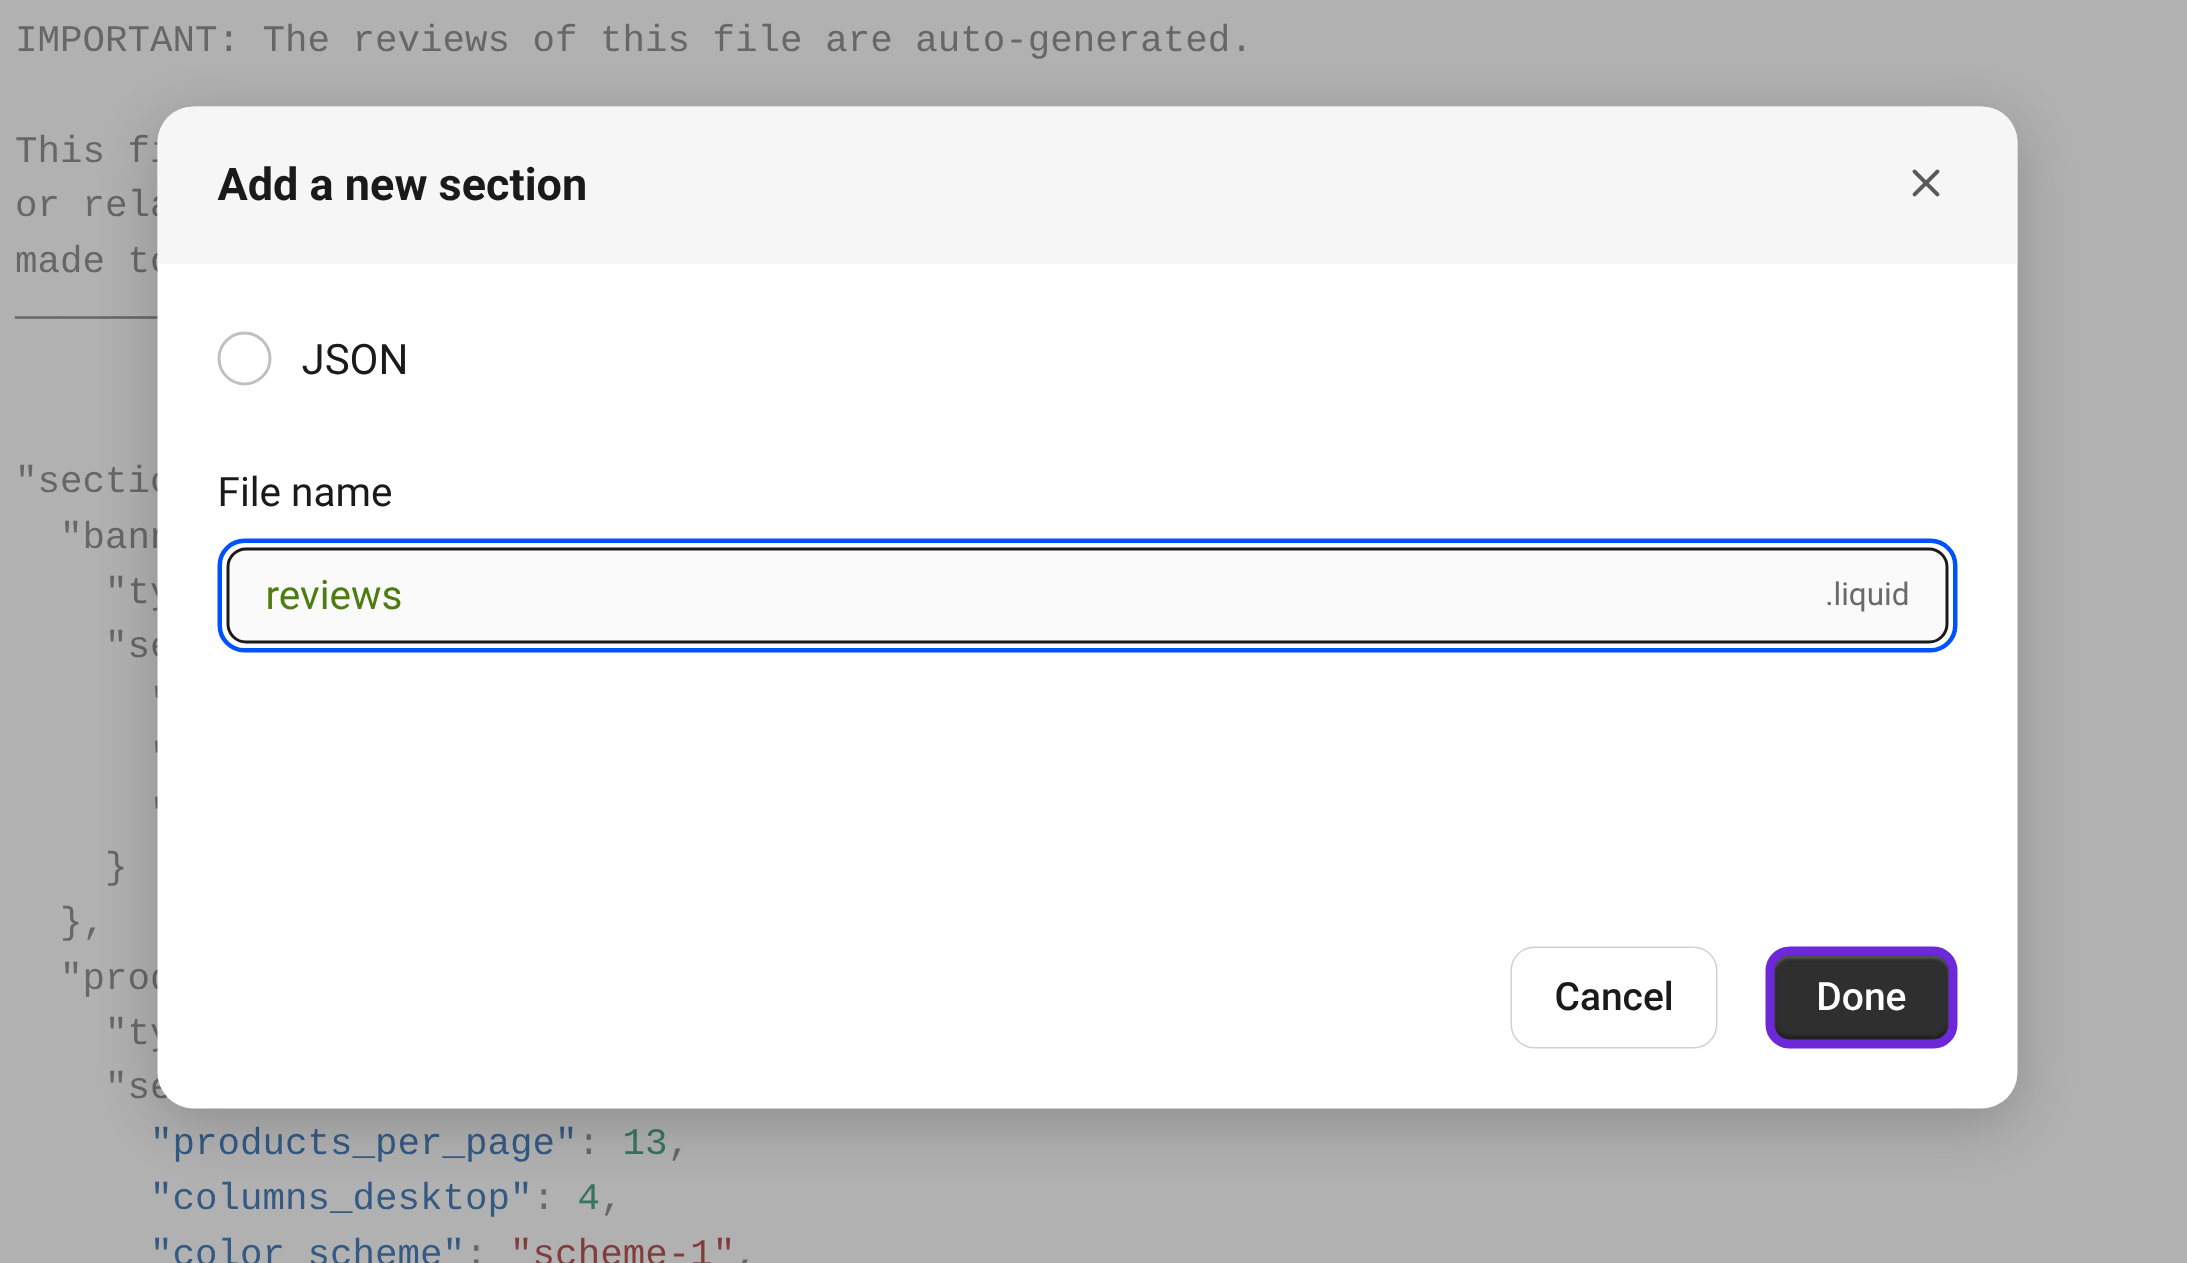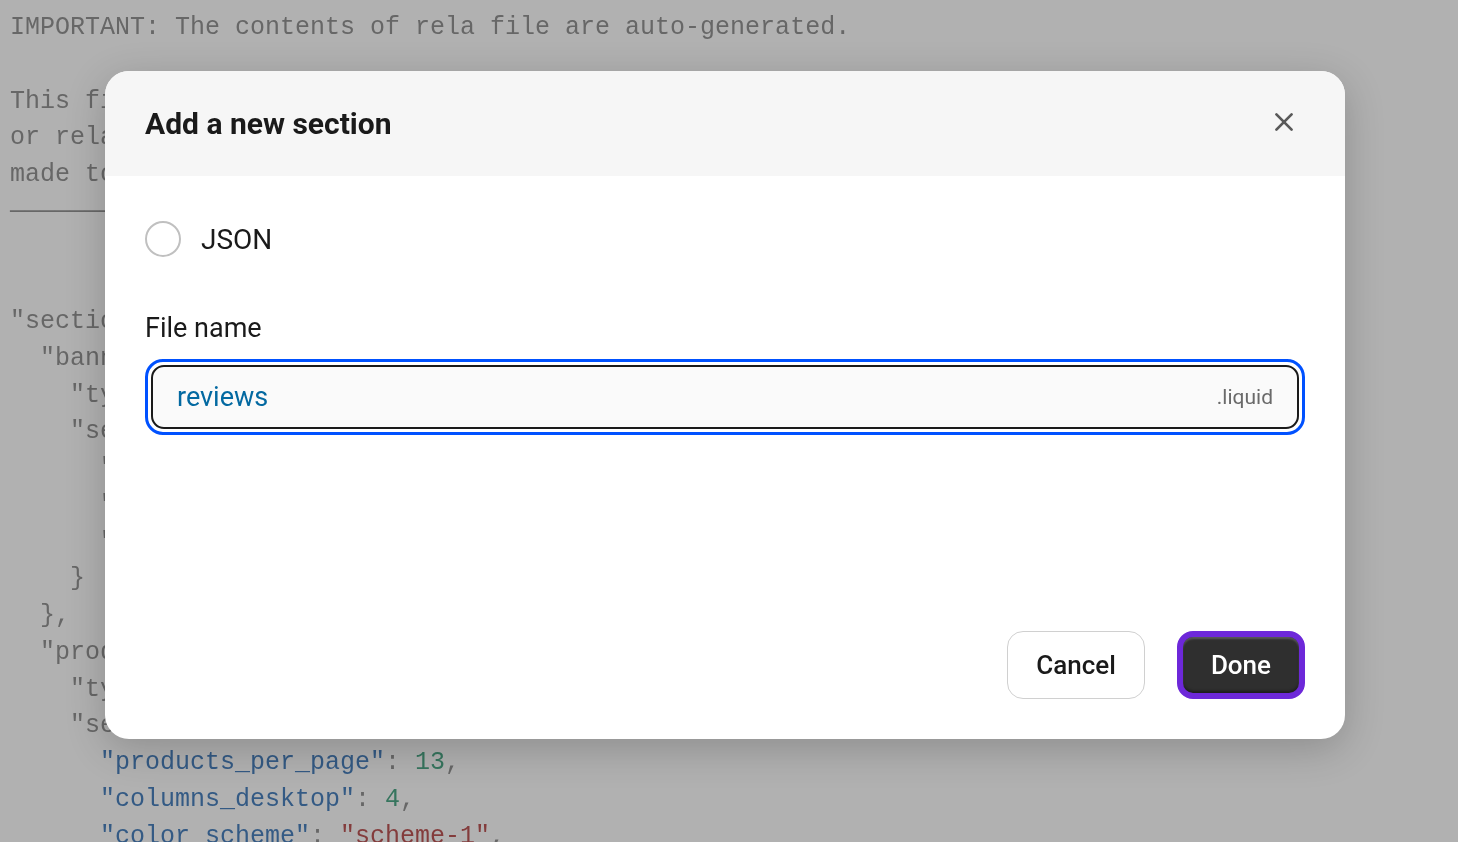--- a/index.html
+++ b/index.html
@@ -151,21 +151,21 @@
       border: 2px solid #1a1a1a;
       border-radius: 13px;
       padding: 14px 24px;
     }
 
     .filename-input {
       flex: 1;
       border: none;
       background: transparent;
       font-size: 27px;
-      color: #0369a1;
+      color: #4d7c0f;
       outline: none;
       font-family: inherit;
     }
 
     .file-extension {
       font-size: 21px;
       color: #6a6a6a;
     }
 
     .modal-footer {
@@ -198,21 +198,21 @@
       box-shadow: inset 0 2px 2px rgba(255,255,255,0.2), inset 0 -2px 3px rgba(0,0,0,0.4);
     }
 
     .tok-string { color: #a31515; }
     .tok-number { color: #098658; }
     .tok-key { color: #0451a5; }
   </style>
 </head>
 <body>
 
-<div class="code-background"><span>IMPORTANT: The contents of rela file are auto-generated.</span>
+<div class="code-background"><span>IMPORTANT: The reviews of this file are auto-generated.</span>
 <span></span>
 <span>This fi</span>
 <span>or rela</span>
 <span>made to</span>
 <span>———————</span>
 <span></span>
 <span></span>
 <span>"sectio</span>
 <span>  "bann</span>
 <span>    "ty</span>

